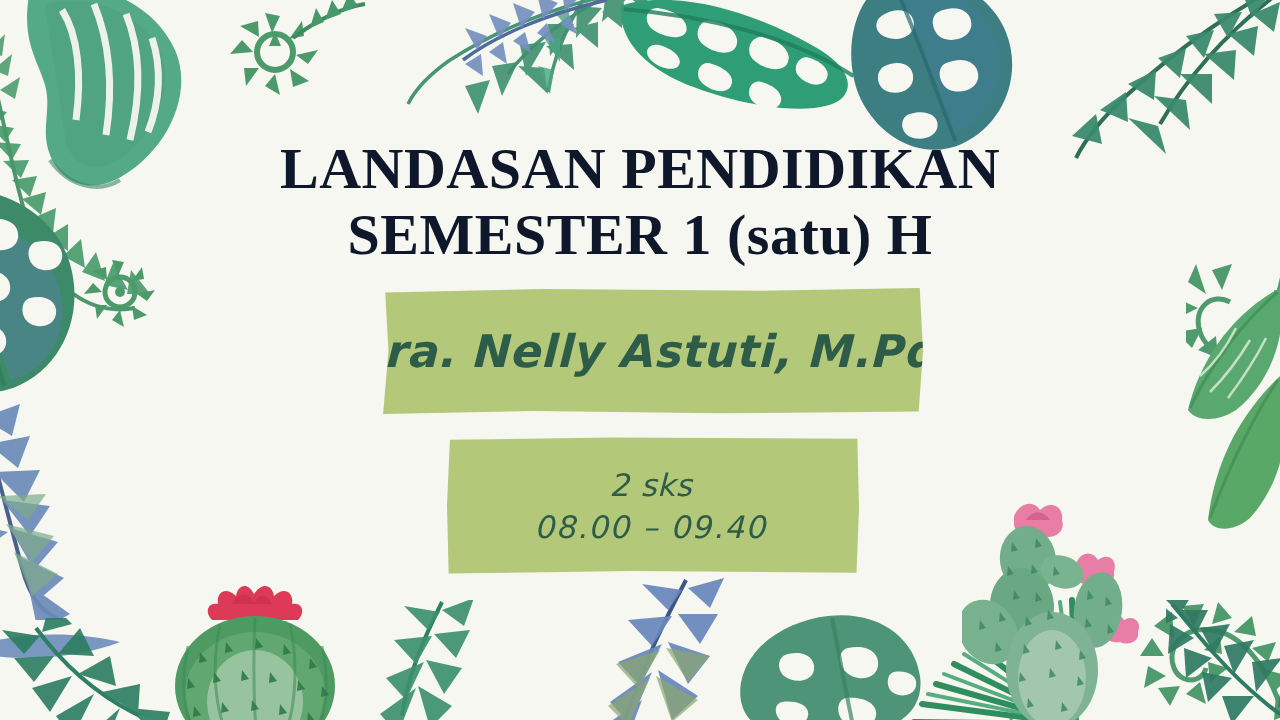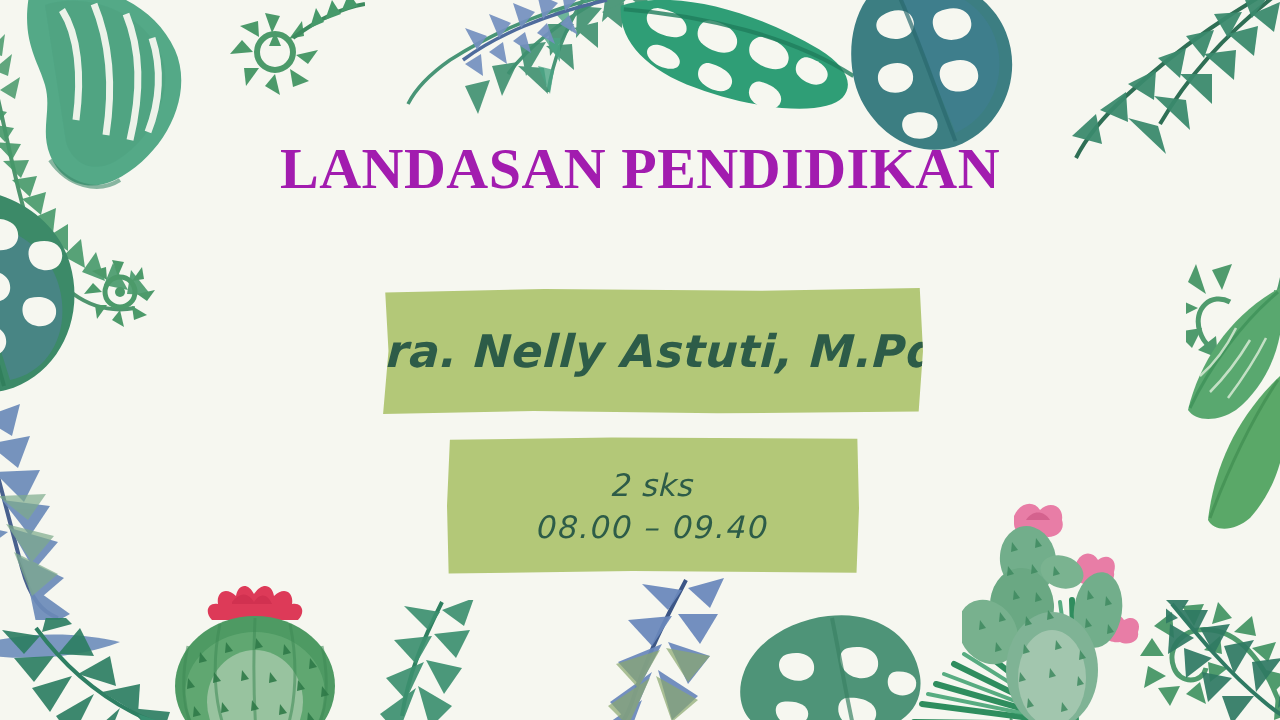--- a/index.html
+++ b/index.html
@@ -10,21 +10,21 @@
   }
   #slide{
     position:relative;width:1280px;height:720px;
     background:#f6f7f0;overflow:hidden;
   }
   .deco{position:absolute;pointer-events:none;}
   .deco svg{display:block;}
   .title{
     margin:0;padding:0;
     font-family:"Liberation Serif", serif;
-    color:#a21caf;
+    color:#0f172a;
     font-size:58px;
     line-height:1.13;
     letter-spacing:0.5px;
     text-align:center;
     width:900px;
   }
   .title-line{display:block;white-space:nowrap;}
   #title-wrap{position:absolute;left:190px;top:136px;width:900px;}
 
   
@@ -618,20 +618,21 @@
         <path d="M46 58 l -26 20 l -2 -30 Z"></path>
           <path d="M66 78 l -24 24 l -6 -30 Z"></path>
         <path d="M88 96 l -22 28 l -10 -28 Z"></path>
       </g>
     </svg>
   </div>
 
   <div id="title-wrap">
     <h1 class="title">
       <span class="title-line">LANDASAN PENDIDIKAN</span>
+      <span class="title-line">SEMESTER 1 (satu) H</span>
     </h1>
   </div>
 
   <div class="banner">
     <span class="banner-text">Dra. Nelly Astuti, M.Pd.</span>
   </div>
 
   <div class="infobox">
     <span class="info-line info-sks">2 sks</span>
     <span class="info-line info-time">08.00 – 09.40</span>

